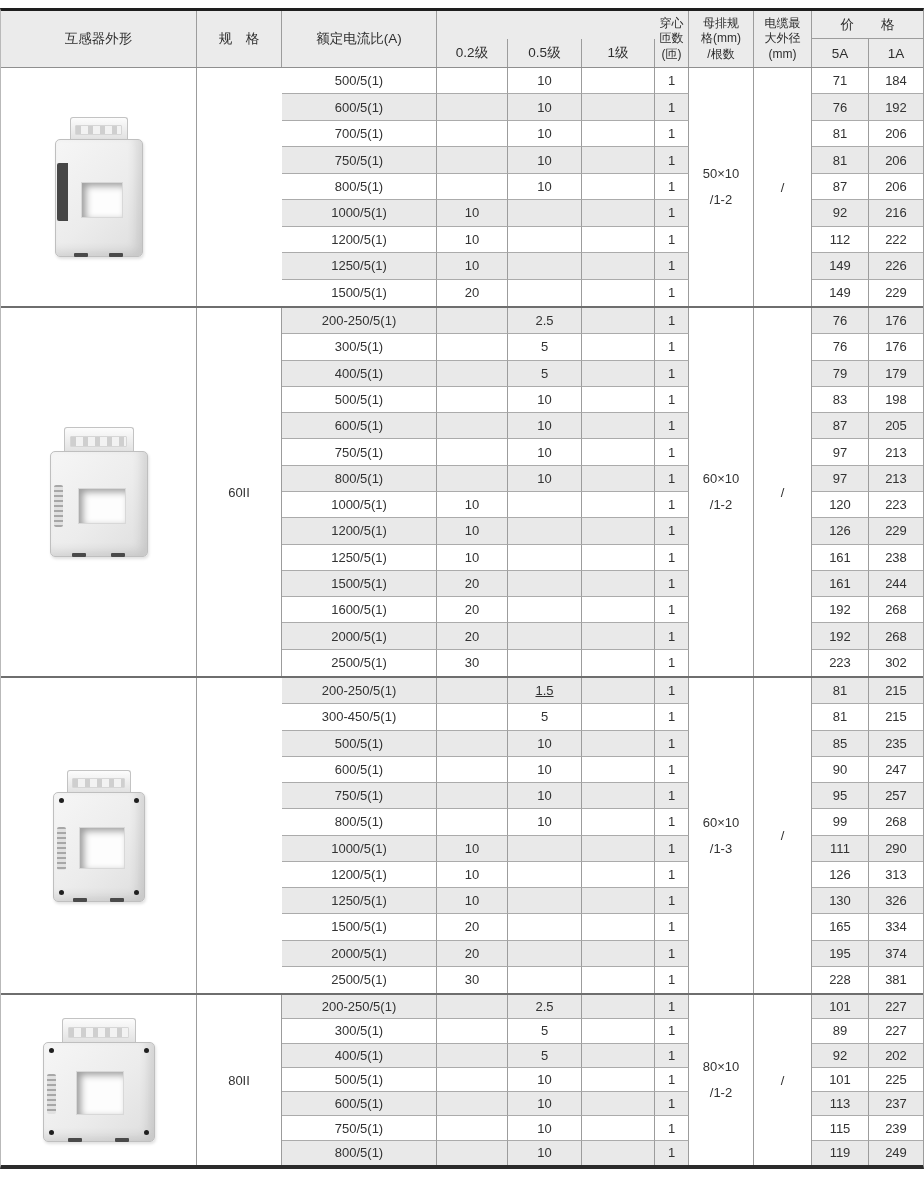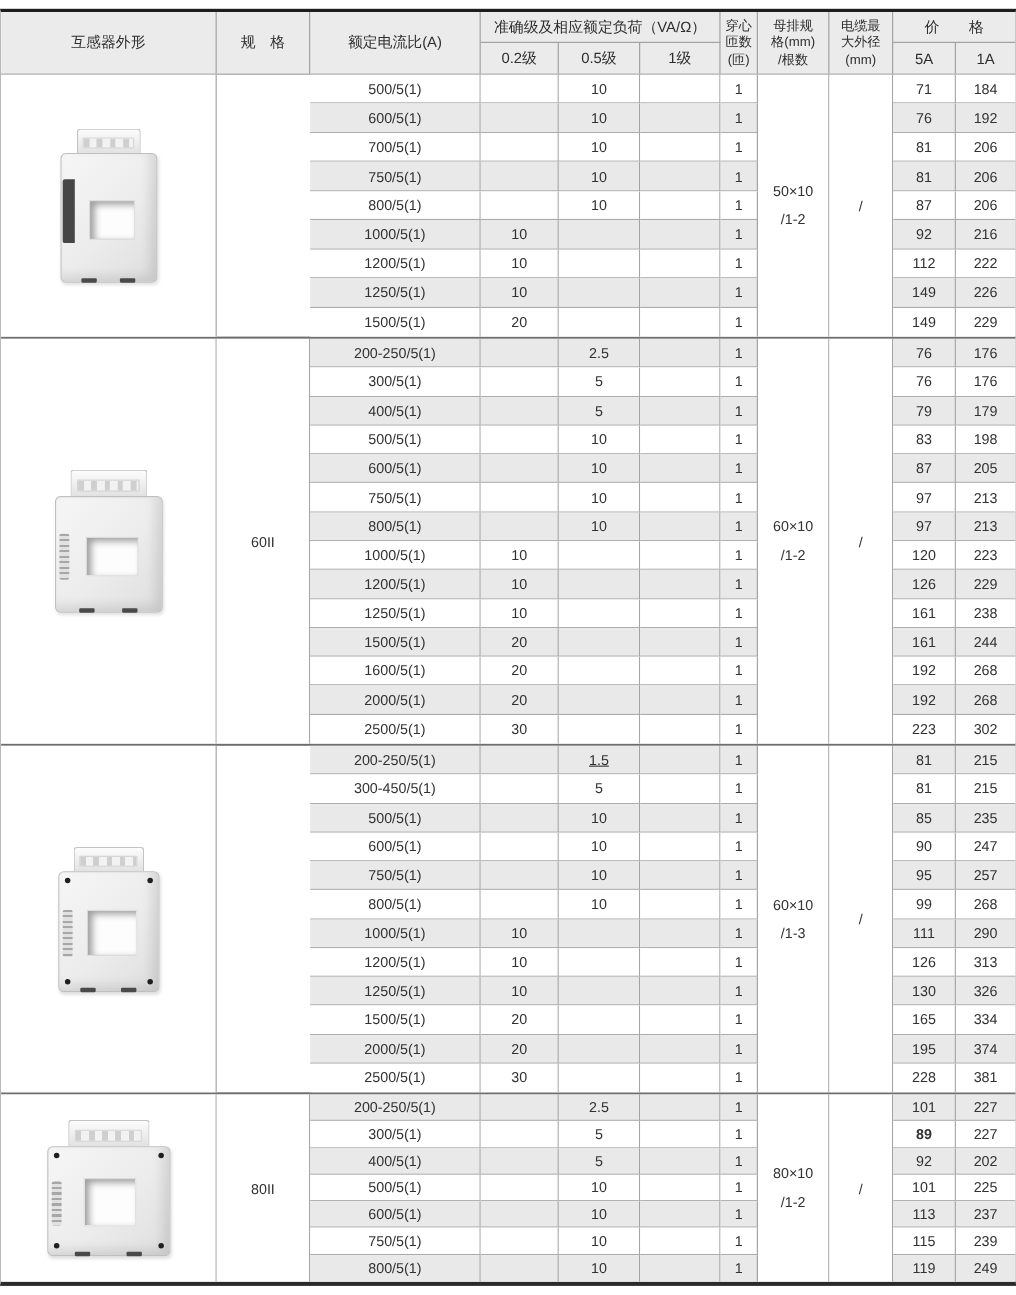--- a/index.html
+++ b/index.html
@@ -64,21 +64,20 @@
 </head>
 <body>
 
 <div class="page">
   <div class="catalog">
 
     <div class="hdr">
       <div class="hcell" style="grid-column:1;grid-row:1/3">互感器外形</div>
       <div class="hcell" style="grid-column:2;grid-row:1/3">规　格</div>
       <div class="hcell" style="grid-column:3;grid-row:1/3">额定电流比(A)</div>
-      <div class="hcell hb" style="grid-column:4/7;grid-row:1">准确级及相应额定负荷（VA/Ω）</div>
       <div class="hcell" style="grid-column:4;grid-row:2">0.2级</div>
       <div class="hcell" style="grid-column:5;grid-row:2">0.5级</div>
       <div class="hcell" style="grid-column:6;grid-row:2">1级</div>
       <div class="hcell sm pre" style="grid-column:7;grid-row:1/3">穿心
 匝数
 (匝)</div>
       <div class="hcell sm pre" style="grid-column:8;grid-row:1/3">母排规
 格(mm)
 /根数</div>
       <div class="hcell sm pre" style="grid-column:9;grid-row:1/3">电缆最
@@ -421,21 +420,21 @@
           <div class="c shade rb" style="grid-area: 1 / 5;">2.5</div>
           <div class="c shade rb" style="grid-area: 1 / 6;"></div>
           <div class="c shade rb" style="grid-area: 1 / 7;">1</div>
           <div class="c shade rb" style="grid-area: 1 / 10;">101</div>
           <div class="c shade rb nr" style="grid-area: 1 / 11;">227</div>
           <div class="c rb" style="grid-area: 2 / 3;">300/5(1)</div>
           <div class="c rb" style="grid-area: 2 / 4;"></div>
           <div class="c rb" style="grid-area: 2 / 5;">5</div>
           <div class="c rb" style="grid-area: 2 / 6;"></div>
           <div class="c rb" style="grid-area: 2 / 7;">1</div>
-          <div class="c rb" style="grid-area: 2 / 10; font-weight: bold;">89</div>
+          <div class="c rb" style="grid-area: 2 / 10;">89</div>
           <div class="c rb nr" style="grid-area: 2 / 11;">227</div>
           <div class="c shade rb" style="grid-area: 3 / 3;">400/5(1)</div>
           <div class="c shade rb" style="grid-area: 3 / 4;"></div>
           <div class="c shade rb" style="grid-area: 3 / 5;">5</div>
           <div class="c shade rb" style="grid-area: 3 / 6;"></div>
           <div class="c shade rb" style="grid-area: 3 / 7;">1</div>
           <div class="c shade rb" style="grid-area: 3 / 10;">92</div>
           <div class="c shade rb nr" style="grid-area: 3 / 11;">202</div>
           <div class="c rb" style="grid-area: 4 / 3;">500/5(1)</div>
           <div class="c rb" style="grid-area: 4 / 4;"></div>

